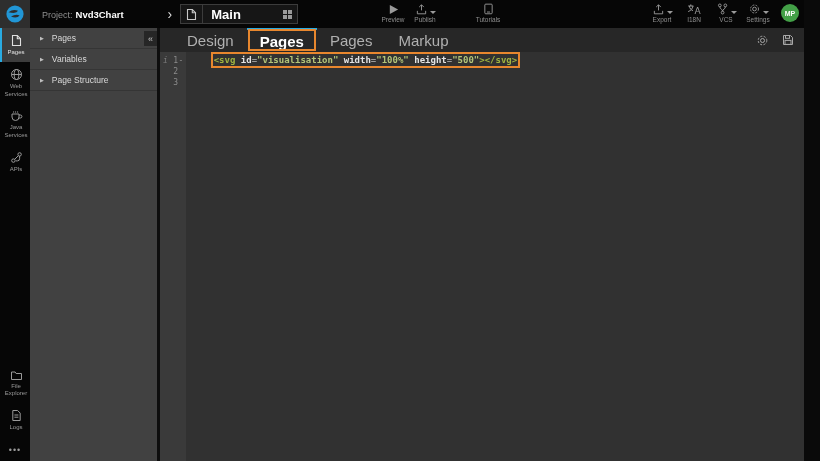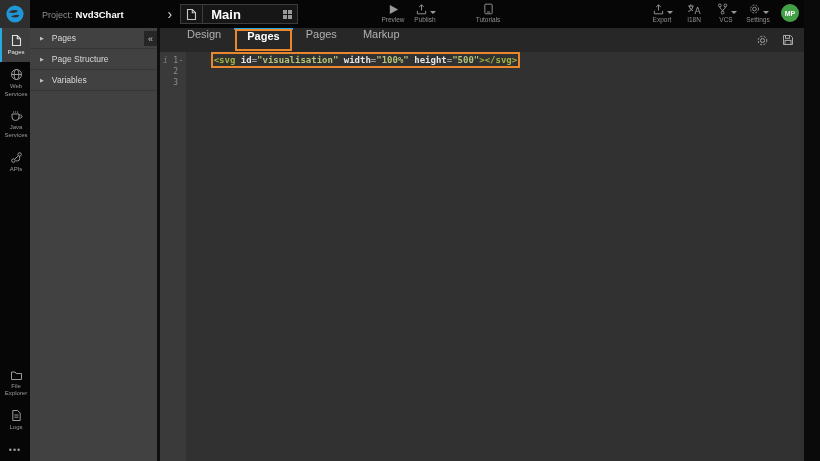--- a/index.html
+++ b/index.html
@@ -40,21 +40,21 @@
   .panel { position:absolute; left:30px; top:28px; bottom:0; width:127px; background:#414141; z-index:4; }
   .panel-row { position:relative; height:21px; display:flex; align-items:center; padding-left:10px; border-bottom:1px solid #353535; cursor:pointer; }
   .panel-row .tri { font-size:5px; color:#c0c0c0; margin-right:8px; }
   .panel-row .lb { font-size:8.5px; color:#dadada; }
   .collapse-btn { position:absolute; right:0; top:3px; width:13px; height:15px; background:#262626; color:#c0c0c0; font-size:9px; display:flex; align-items:center; justify-content:center; cursor:pointer; }
   .divider-v { position:absolute; left:157px; top:28px; bottom:0; width:3px; background:#0e0e0e; z-index:6; }
 
   
   .main { position:absolute; left:160px; top:28px; right:0; bottom:0; background:#313131; display:flex; flex-direction:column; }
   .tabs-row { height:24px; background:#272727; display:flex; align-items:stretch; padding-left:14px; position:relative; flex:none; }
-  .tab { display:flex; align-items:flex-start; padding:0 13px; font-size:11px; color:#b0b0b0; cursor:pointer; }
+  .tab { display:flex; align-items:center; padding:0 13px; font-size:15px; color:#b0b0b0; cursor:pointer; }
   .tab.active { color:#ffffff; font-weight:bold; border-top:2px solid #29abe2; }
   .tab.annotated { outline:2px solid #e8872e; outline-offset:-3px; }
   .tabs-actions { position:absolute; right:10px; top:0; height:24px; display:flex; align-items:center; gap:13px; }
   .ta-btn { display:flex; cursor:pointer; }
 
   
   .editor { flex:1; display:flex; font-family:"DejaVu Sans Mono", monospace; font-size:9px; font-weight:bold; line-height:11px; overflow:hidden; }
   .gutter { width:26px; background:#3a3a3a; padding-top:3px; flex:none; }
   .gutter-line { position:relative; display:flex; align-items:center; justify-content:flex-end; height:11px; padding-right:2px; }
   .g-info { position:absolute; left:3px; font-style:italic; font-weight:normal; color:#7d7d7d; font-size:8px; }
@@ -252,25 +252,25 @@
   </div>
 
   <div class="panel">
     <div class="panel-row">
       <span class="tri">▶</span>
       <span class="lb">Pages</span>
       <span class="collapse-btn">«</span>
     </div>
     <div class="panel-row">
       <span class="tri">▶</span>
-      <span class="lb">Page Structure</span>
+      <span class="lb">Variables</span>
     </div>
     <div class="panel-row">
       <span class="tri">▶</span>
-      <span class="lb">Variables</span>
+      <span class="lb">Page Structure</span>
     </div>
   </div>
 
   <div class="divider-v"></div>
 
   <div class="main">
     <div class="tabs-row">
       <div class="tab">
         <span>Design</span>
       </div>

